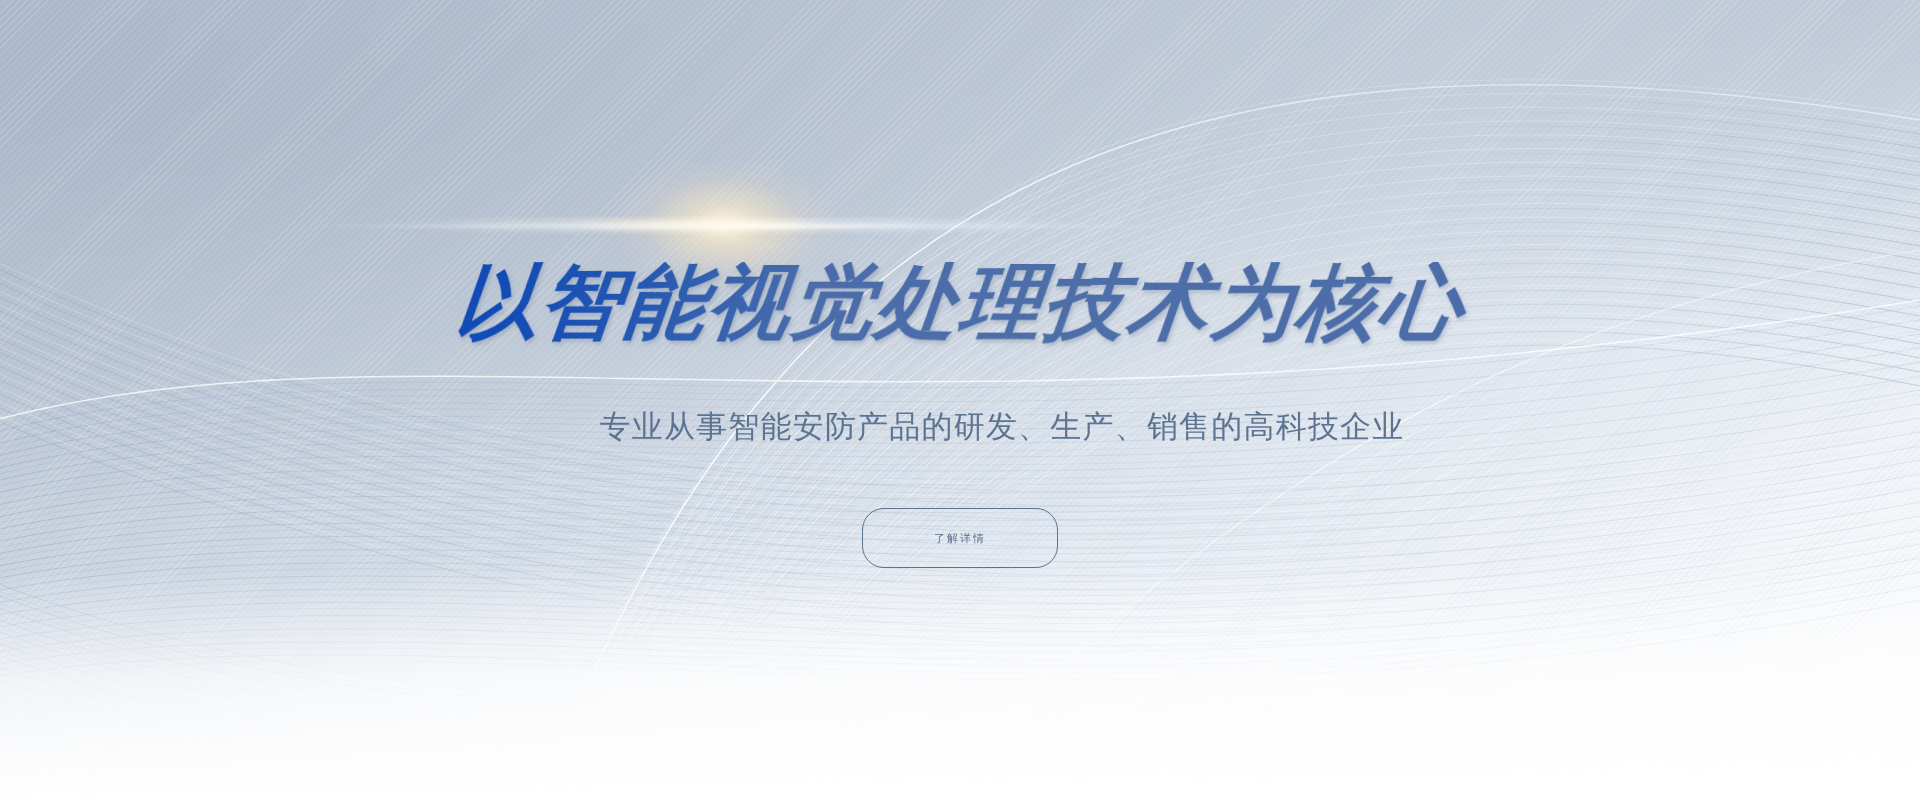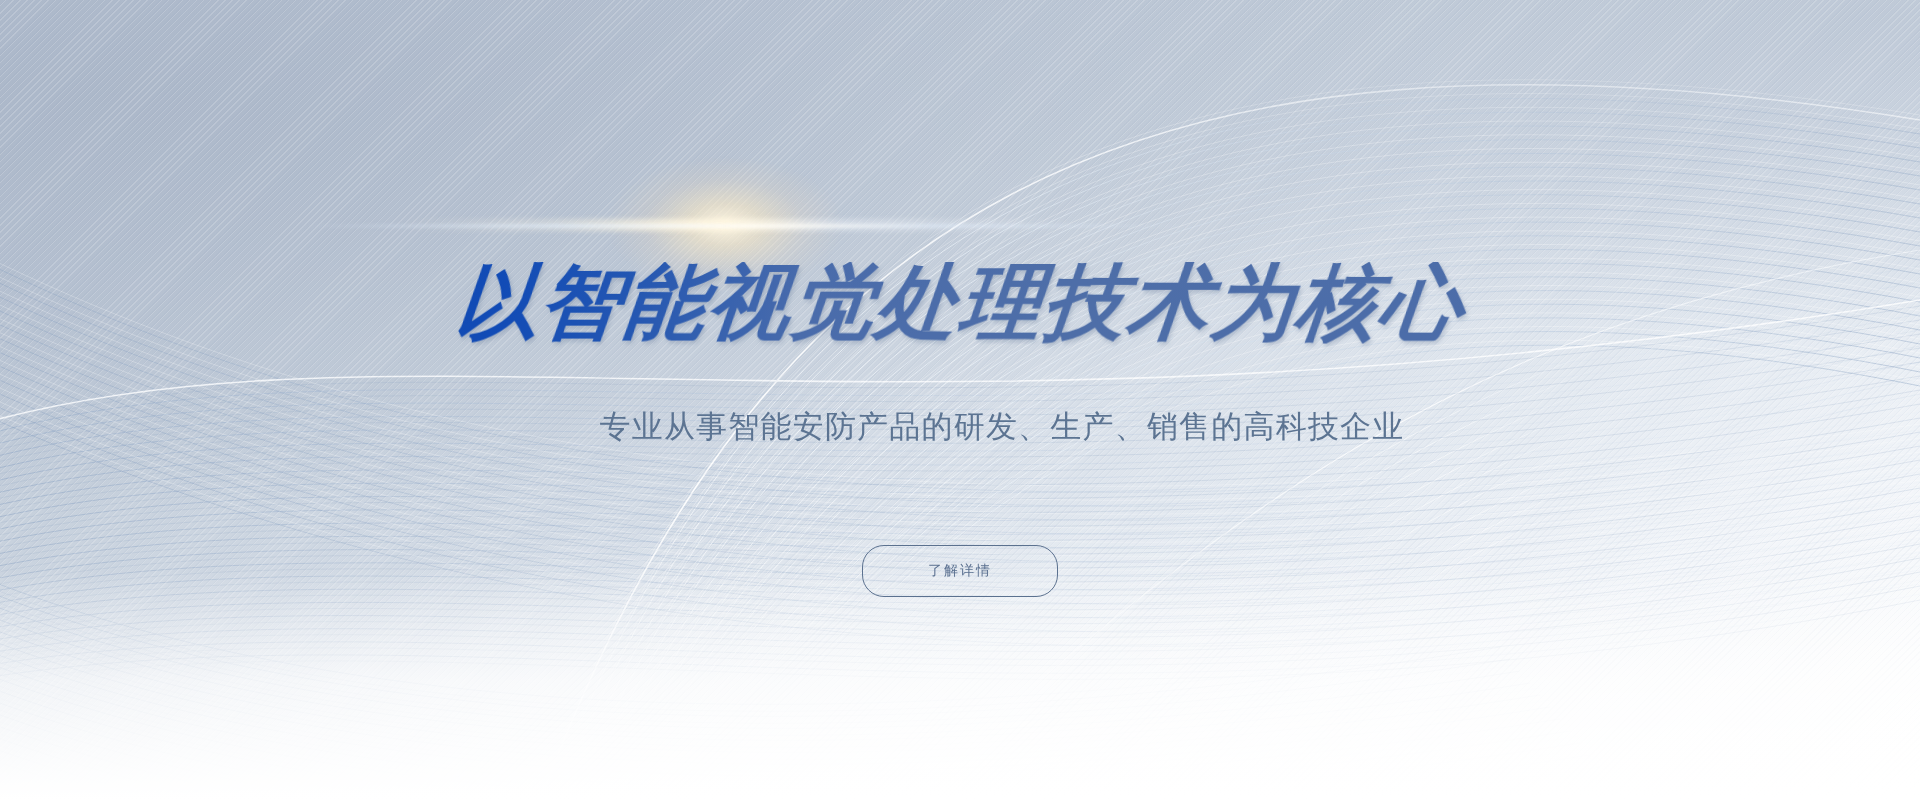--- a/index.html
+++ b/index.html
@@ -184,32 +184,31 @@
     left: 0;
     width: 1920px;
     display: flex;
     justify-content: center;
   }
   .hero-cta {
     display: inline-flex;
     align-items: center;
     justify-content: center;
     width: 196px;
-    height: 52px;
+    height: 60px;
     box-sizing: border-box;
     border: 1.5px solid #5b718f;
     border-radius: 22px;
     background: transparent;
     color: #5a7090;
     font-family: "Liberation Sans", "DejaVu Sans", sans-serif;
-    font-size: 14px;
+    font-size: 11px;
     letter-spacing: 2px;
     cursor: pointer;
     padding: 0;
-    margin-top: 37px;
   }
 </style>
 </head>
 <body>
 
 <div class="hero">
 
   <div class="hero-bg-base"></div>
   <div class="hero-bg-left-tint"></div>
 

